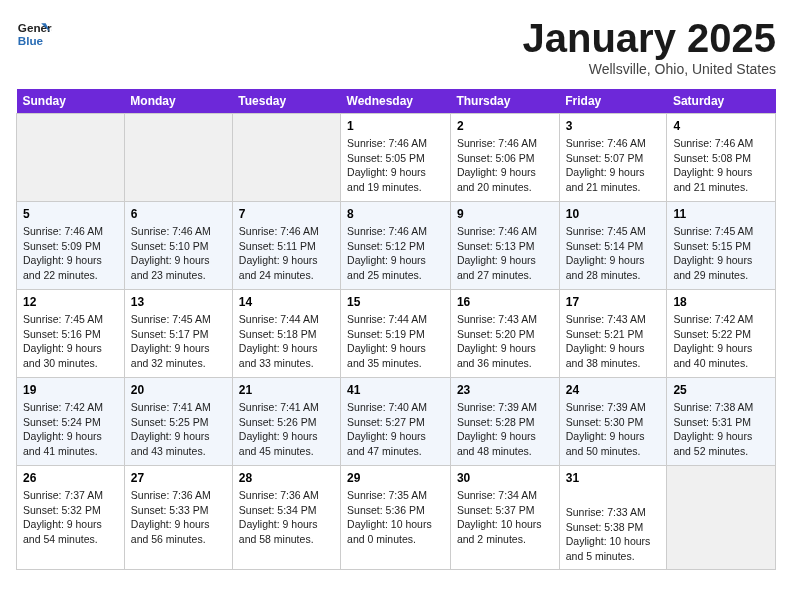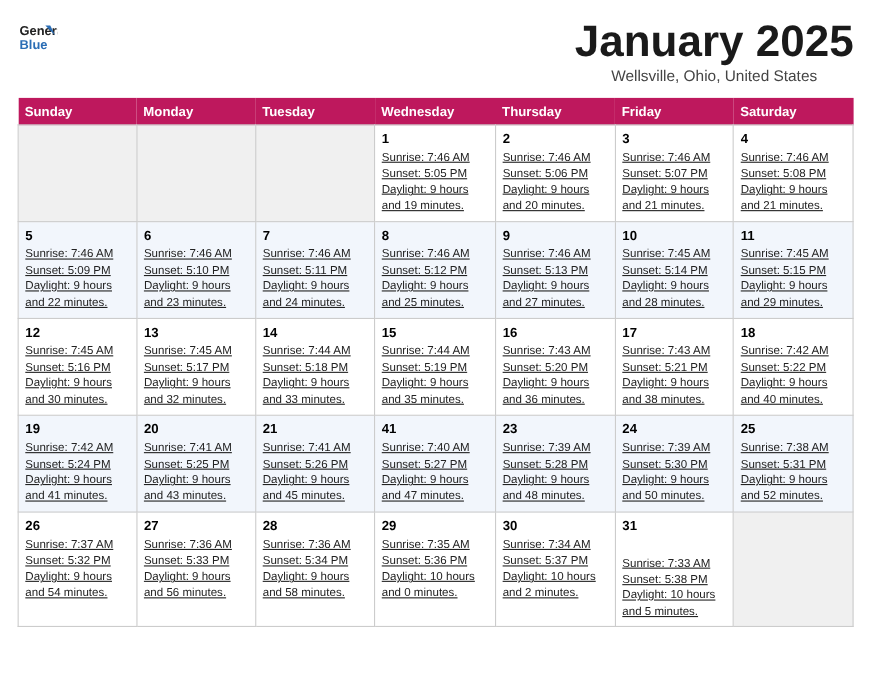--- a/index.html
+++ b/index.html
@@ -27,29 +27,28 @@
     }
     .title-block { text-align: right; }
     .cal-title {
       font-size: 40px;
       font-weight: bold;
       color: #1a1a1a;
     }
     .cal-subtitle {
       font-size: 14px;
       color: #444;
-      text-align: center;
     }
     table {
       width: 100%;
       border-collapse: collapse;
       font-size: 11px;
     }
     thead th {
-      background: #be185d;
+      background: #6d28d9;
       color: #fff;
       text-align: left;
       padding: 5px 6px;
       font-size: 12px;
       font-weight: bold;
     }
     tbody td {
       border: 1px solid #ccc;
       vertical-align: top;
       padding: 5px 6px;
@@ -59,21 +58,20 @@
     }
     .day-num {
       font-weight: bold;
       font-size: 12px;
       margin-bottom: 3px;
     }
     .day-info {
       font-size: 10.5px;
       color: #222;
       line-height: 1.4;
-      text-decoration: underline;
     }
     .empty-cell { background: #f9f9f9; }
     tbody tr:nth-child(odd) td { background: #fff; }
     tbody tr:nth-child(even) td { background: #f2f6fc; }
     .empty-cell { background: #f0f0f0 !important; }
   </style>
 </head>
 <body>
 
 <div class="header">

